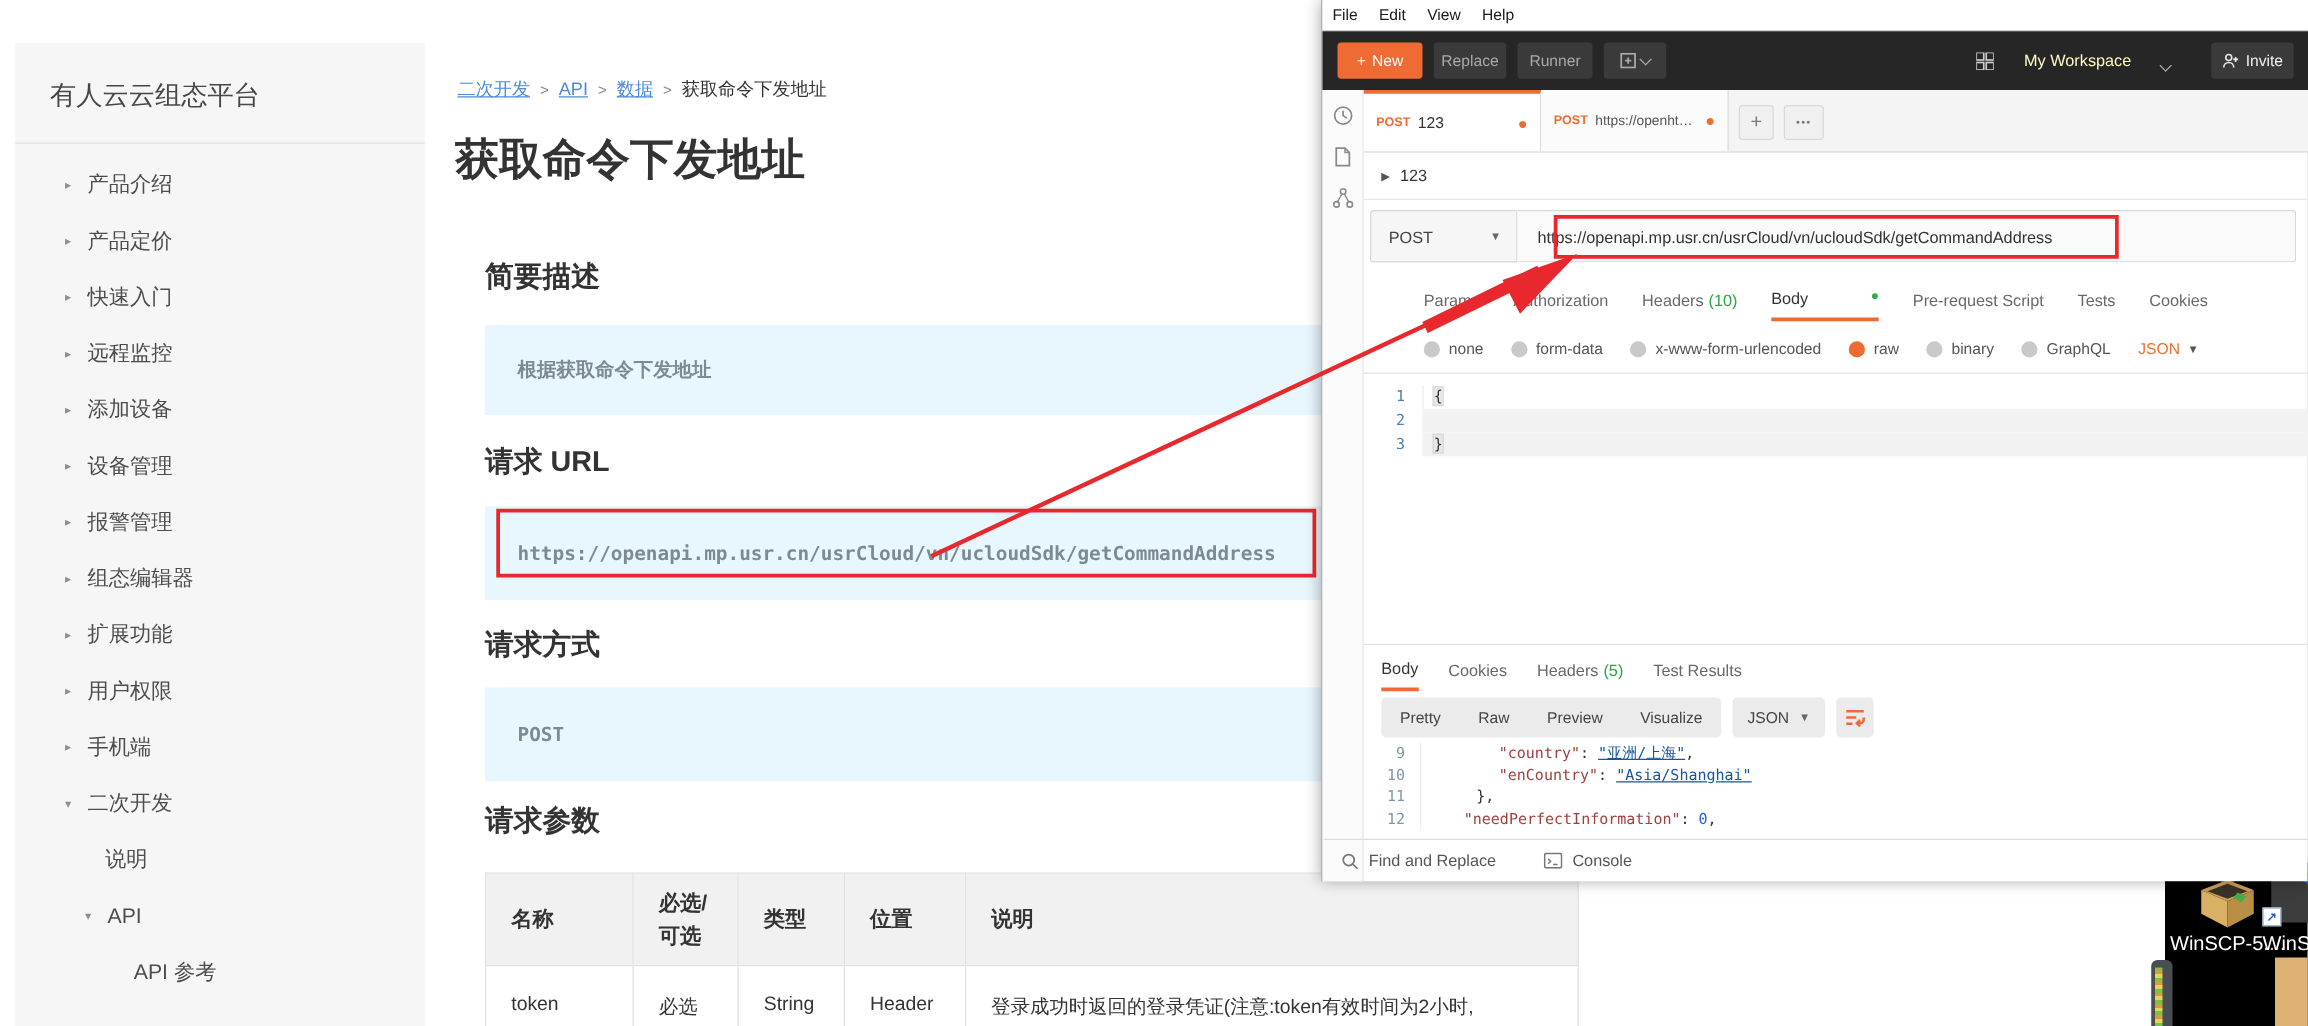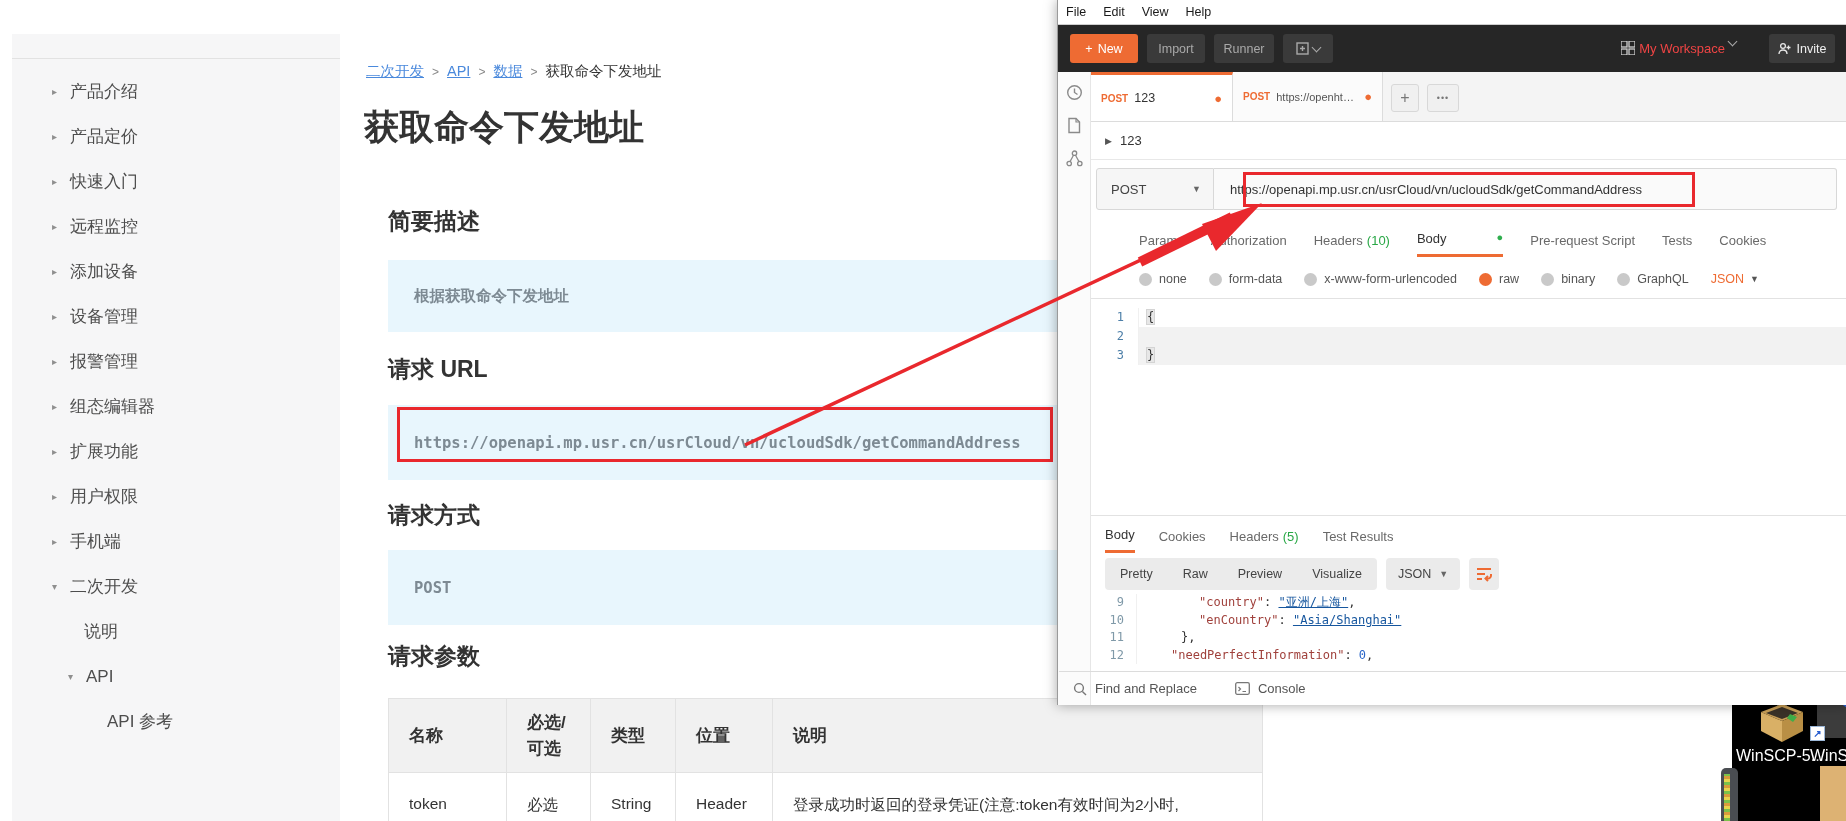--- a/index.html
+++ b/index.html
@@ -37,21 +37,21 @@
     border-bottom:1px solid #cfcfcf; display:flex; align-items:center; padding-left:8px; gap:17px;
     font-size:12.5px; color:#1a1a1a; }
   .pm-toolbar { position:absolute; left:0; top:25px; width:789px; height:47px; background:#262626;
     display:flex; align-items:center; padding:0 12px; gap:9px; }
   .btn { height:29px; border-radius:3px; display:flex; align-items:center; justify-content:center;
     font-size:12.5px; cursor:pointer; }
   .btn-new { background:#ee6b33; color:#fff; width:68px; gap:5px; }
   .btn-dark { background:#3a3a3a; color:#a9a9a9; }
   .btn-import { width:58px; } .btn-runner { width:60px; } .btn-win { width:50px; gap:4px; }
   .tb-spacer { flex:1; }
-  .workspace { display:flex; align-items:flex-start; gap:4px; color:#ef4444; margin-right:24px; cursor:pointer; }
+  .workspace { display:flex; align-items:flex-end; gap:24px; color:#fef9c3; margin-right:24px; cursor:pointer; }
   .chev { width:7px; height:7px; border-right:1.5px solid #aaa; border-bottom:1.5px solid #aaa;
     transform:rotate(45deg); margin-top:-3px; }
   .btn-invite { background:#3a3a3a; color:#f0f0f0; width:66px; gap:6px; }
   .pm-rail { position:absolute; left:0; top:72px; width:33px; height:633px; background:#fbfbfb;
     border-right:1px solid #e6e6e6; display:flex; flex-direction:column; align-items:center;
     padding-top:12px; gap:16px; }
   .pm-tabstrip { position:absolute; left:33px; top:72px; width:756px; height:50px; background:#f4f4f4;
     border-bottom:1px solid #dcdcdc; display:flex; align-items:flex-end; }
   .ptab { height:49px; display:flex; align-items:center; padding:0 10px; gap:6px; cursor:pointer; }
   .ptab .meth { color:#ee6b33; font-size:10px; font-weight:bold; }
@@ -139,20 +139,21 @@
     background:repeating-linear-gradient(0deg,#7bc24a 0 3px,#e8d44d 3px 6px,#d99b3c 6px 9px); }
   
   .overlay { position:absolute; left:0; top:0; width:1846px; height:821px; z-index:60; pointer-events:none; }
 </style>
 </head>
 <body>
 
 <div class="browser">
 
   <div class="sidebar">
+    <div class="side-title">有人云云组态平台</div>
     <div class="side-divider"></div>
     <div class="nav">
       <div class="nav-item lv0">
           <span class="tri">▸</span>
           <span>产品介绍</span>
         </div>
       <div class="nav-item lv0">
           <span class="tri">▸</span>
           <span>产品定价</span>
         </div>
@@ -294,21 +295,21 @@
     <span>Edit</span>
     <span>View</span>
     <span>Help</span>
   </div>
 
   <div class="pm-toolbar">
     <div class="btn btn-new">
       <span>+</span>
       <span>New</span>
     </div>
-    <div class="btn btn-dark btn-import">Import</div>
+    <div class="btn btn-dark btn-import">Replace</div>
     <div class="btn btn-dark btn-runner">Runner</div>
     <div class="btn btn-dark btn-win">
       <svg width="13" height="13" viewBox="0 0 13 13">
         <rect x="1" y="1" width="11" height="11" fill="none" stroke="#a9a9a9" stroke-width="1.4"></rect>
         <path d="M6.5 4v5M4 6.5h5" stroke="#a9a9a9" stroke-width="1.4"></path>
       </svg>
       <div class="chev"></div>
     </div>
     <div class="tb-spacer"></div>
     <div class="workspace">

